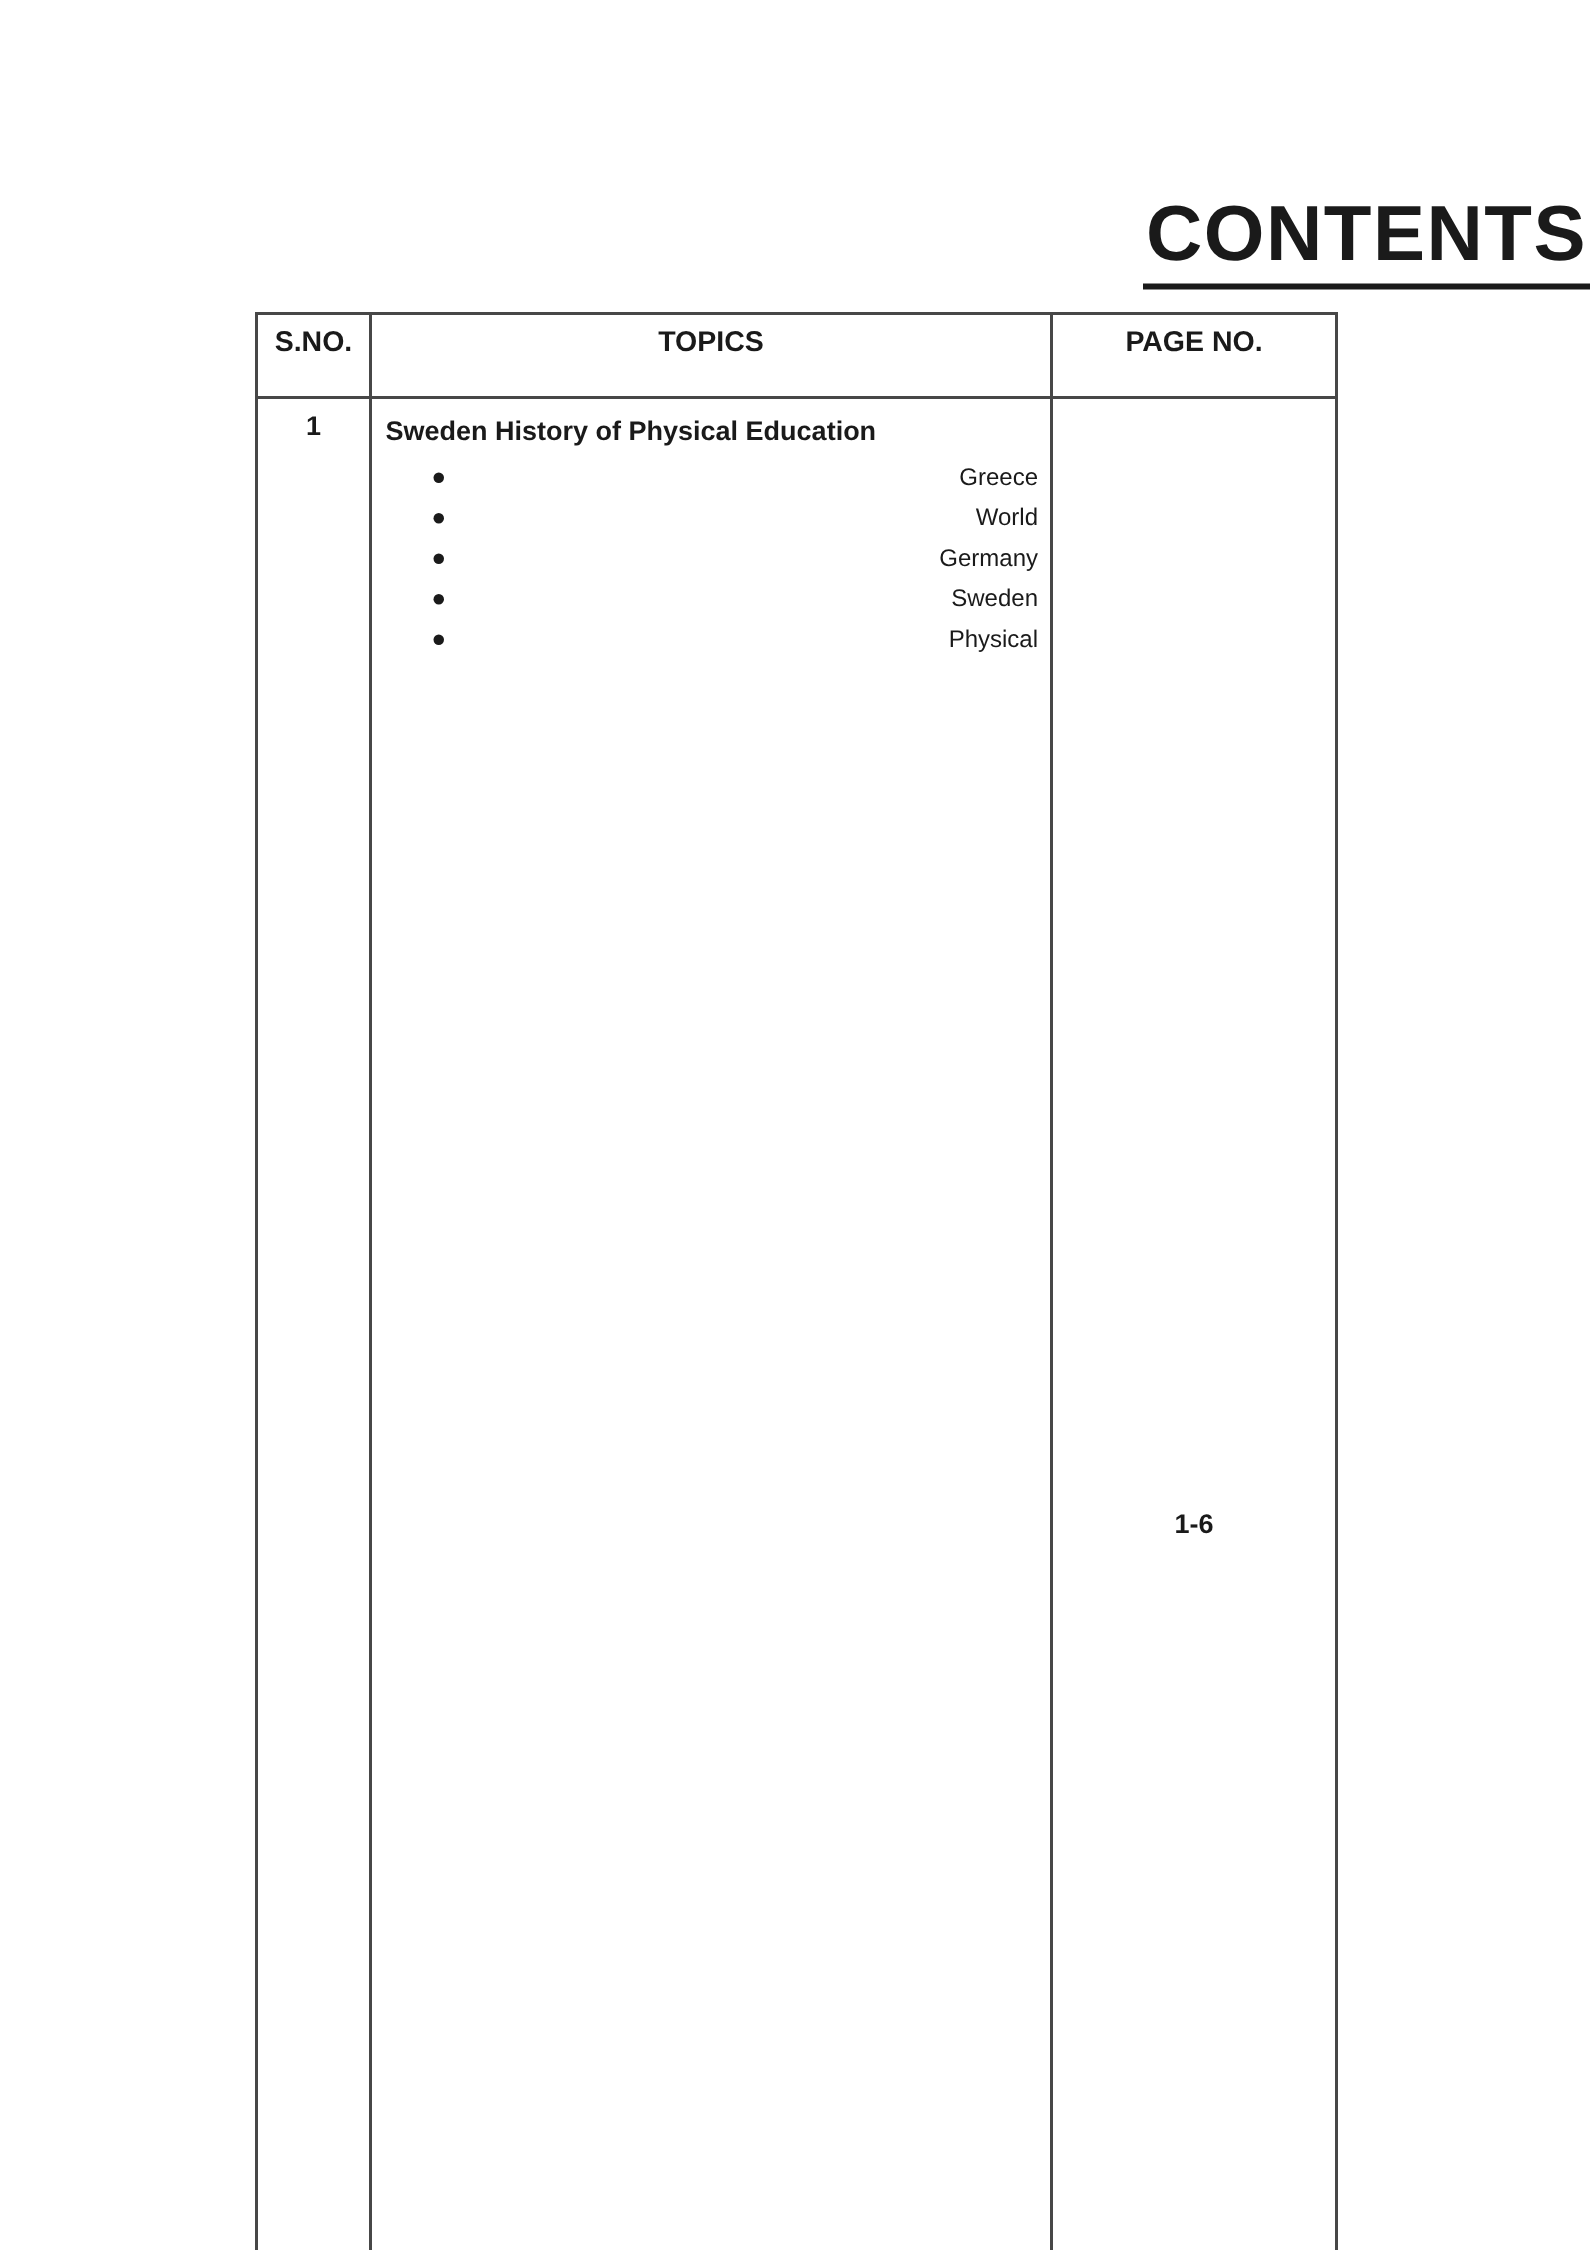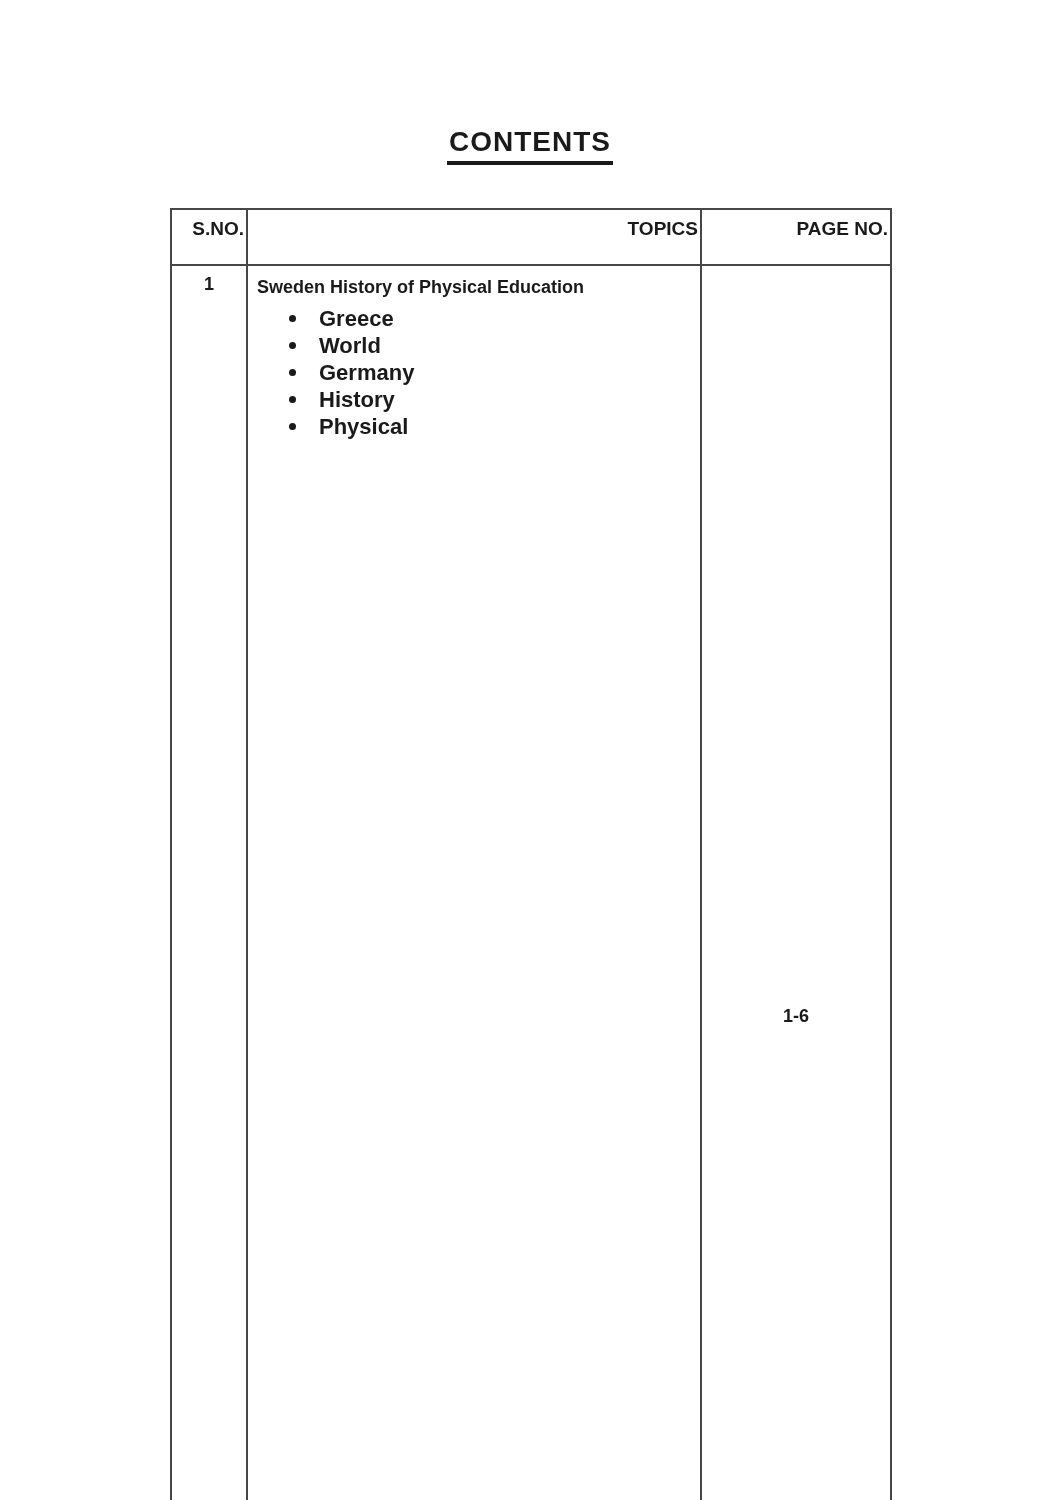--- a/index.html
+++ b/index.html
@@ -10,22 +10,22 @@
     background:var(--bg,#ffffff);
     font-family:"Liberation Sans", sans-serif;
     color:var(--text,#1a1a1a);
     overflow:hidden;
   }
   .title{
     position:absolute;
     top:126px;left:0;
     width:100%;
     margin:0;
-    text-align:center;
-    font-size:28px;
+    text-align:right;
+    font-size:52px;
     font-weight:bold;
     letter-spacing:1px;
   }
   .title-text{
     display:inline-block;
     border-bottom:4px solid var(--text,#111);
     padding:0 2px 3px 2px;
   }
   table.toc{
     position:absolute;
@@ -37,21 +37,21 @@
   .toc th,.toc td{
     border:2px solid var(--border,#444);
     vertical-align:top;
     background:var(--bg,#fff);
   }
   .toc th{
     height:46px;
     padding:8px 2px 0 2px;
     font-size:19px;
     font-weight:bold;
-    text-align:right;
+    text-align:center;
     vertical-align:top;
   }
   td.sno{
     text-align:center;
     font-weight:bold;
     font-size:18px;
     padding-top:8px;
   }
   td.topic{
     padding:8px 8px 6px 9px;
@@ -67,24 +67,25 @@
   }
   tr.has-bullets td.page{vertical-align:middle;padding-top:0;}
   ul.bullets{
     list-style:none;
     margin:5px 0 2px 0;
     padding:0;
   }
   ul.bullets li{
     position:relative;
     padding-left:62px;
-    font-weight:bold;
-    font-size:22px;
+    font-weight:normal;
+    font-size:16px;
     line-height:27px;
     margin:0;
+    text-align:right;
   }
   .bullet-dot{
     position:absolute;
     left:32px;top:10px;
     width:7px;height:7px;
     border-radius:50%;
     background:var(--text,#111);
   }
 </style>
 </head>
@@ -108,20 +109,20 @@
         <th>PAGE NO.</th>
       </tr>
     </thead>
     <tbody id="toc-body">
         <tr class="has-bullets">
           <td class="sno">1</td>
           <td class="topic"><span>Sweden History of Physical Education</span><ul class="bullets">
               <li><span class="bullet-dot"></span><span>Greece</span></li>
               <li><span class="bullet-dot"></span><span>World</span></li>
               <li><span class="bullet-dot"></span><span>Germany</span></li>
-              <li><span class="bullet-dot"></span><span>History</span></li>
+              <li><span class="bullet-dot"></span><span>Sweden</span></li>
               <li><span class="bullet-dot"></span><span>Physical</span></li>
             </ul></td>
           <td class="page">1-6</td>
         </tr>
       </tbody>
   </table>
 </div>
 
 </body></html>

